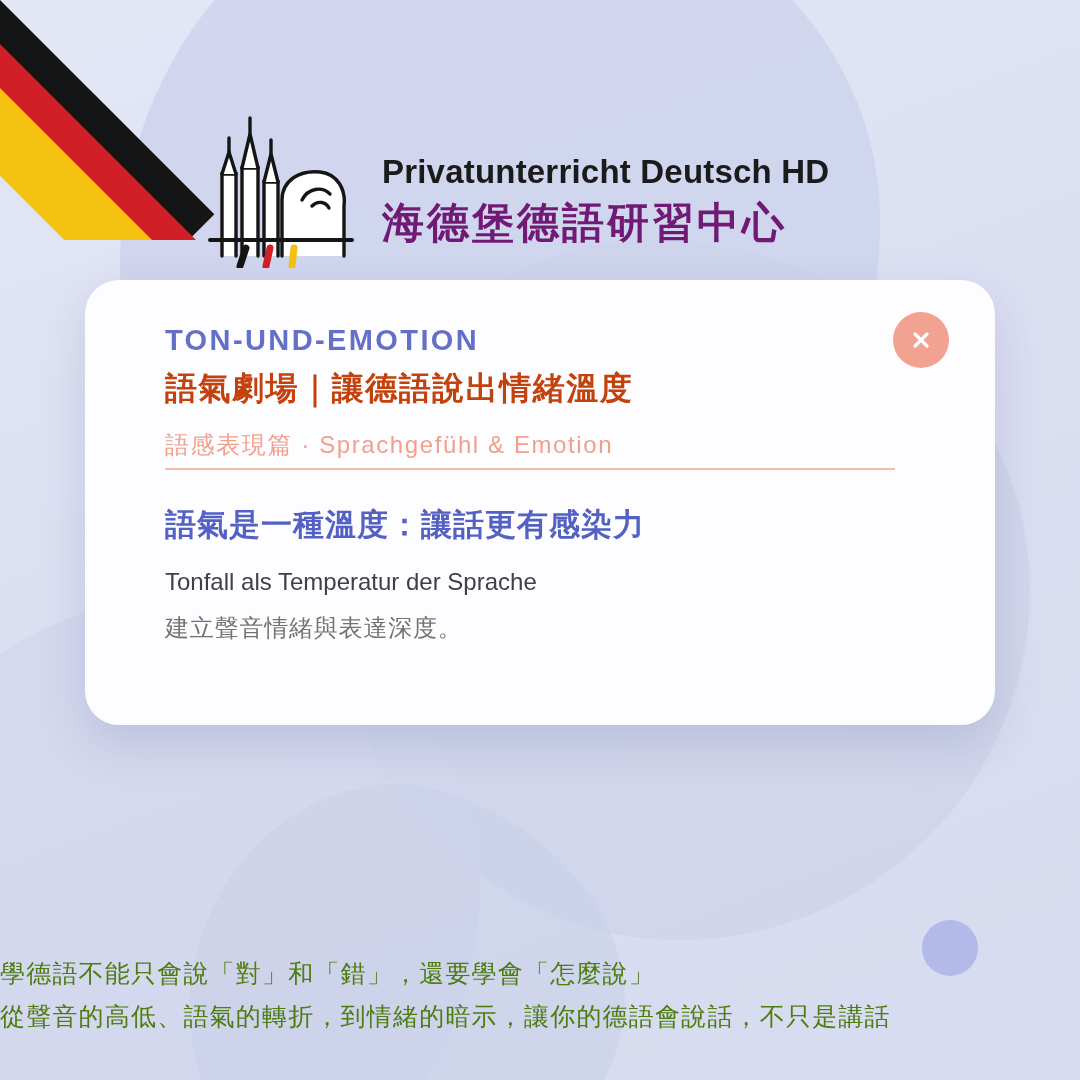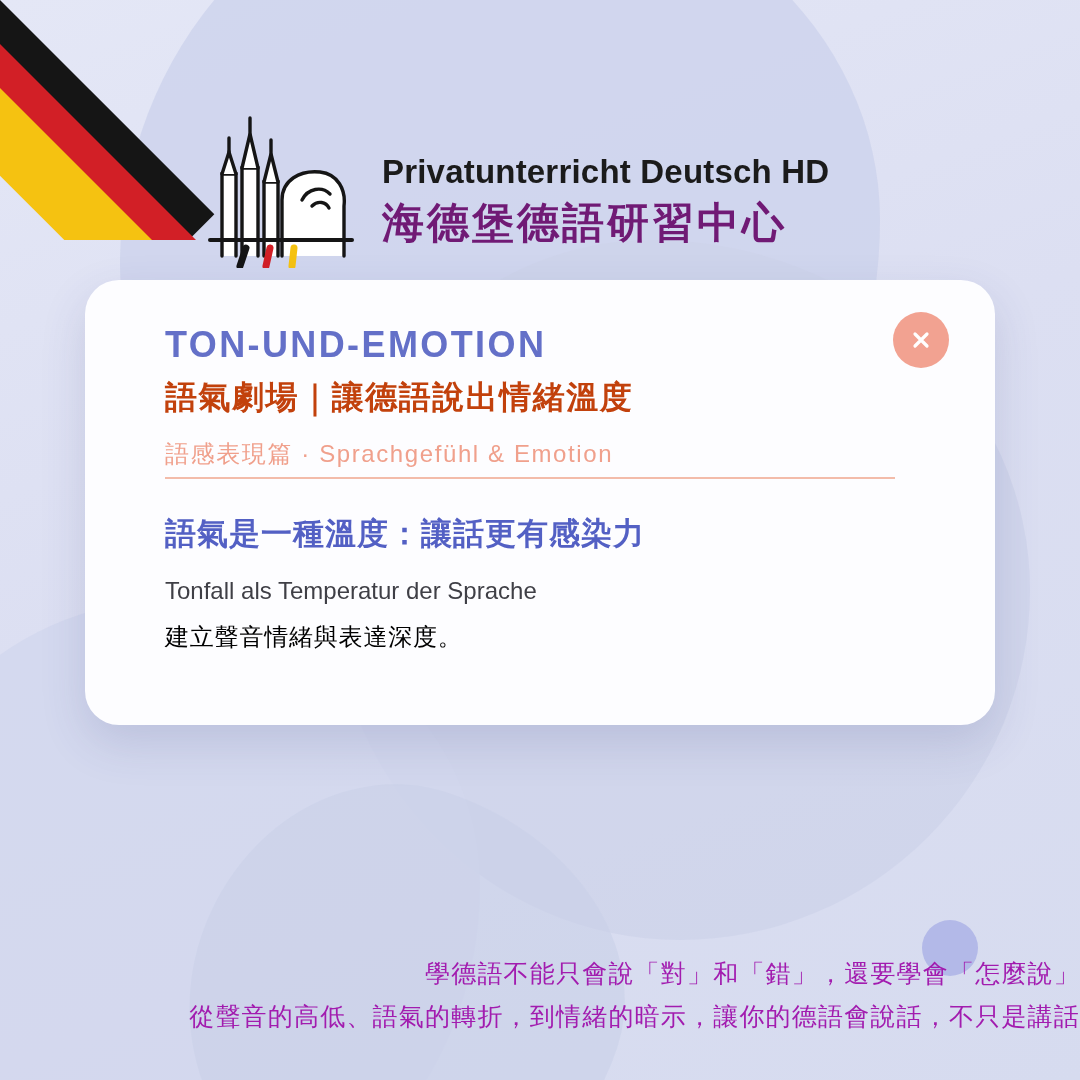--- a/index.html
+++ b/index.html
@@ -167,21 +167,21 @@
     background: #f2a291;
     border: none;
     cursor: pointer;
     display: flex;
     align-items: center;
     justify-content: center;
   }
   .close-btn svg { display: block; }
 
   .kicker {
-    font-size: 36px;
+    font-size: 29px;
     font-weight: 700;
     letter-spacing: 2.4px;
     color: #6470c8;
     margin-bottom: 10px;
   }
 
   .headline {
     font-size: 32px;
     font-weight: 700;
     color: #c2410c;
@@ -212,33 +212,32 @@
   }
 
   .topic-de {
     font-size: 24px;
     color: #3f3f46;
     margin-bottom: 16px;
   }
 
   .topic-note {
     font-size: 24px;
-    color: #000000;
+    color: #737373;
     letter-spacing: .8px;
   }
 
   
   .footer {
     position: absolute;
     left: 0;
     right: 0;
     bottom: 42px;
-    text-align: right;
-    color: #a21caf;
-    margin-left: 19px;
+    text-align: left;
+    color: #4d7c0f;
   }
   .footer-line {
     font-size: 25px;
     letter-spacing: 1.2px;
     line-height: 1.72;
   }
 </style>
 </head>
 <body>
 

